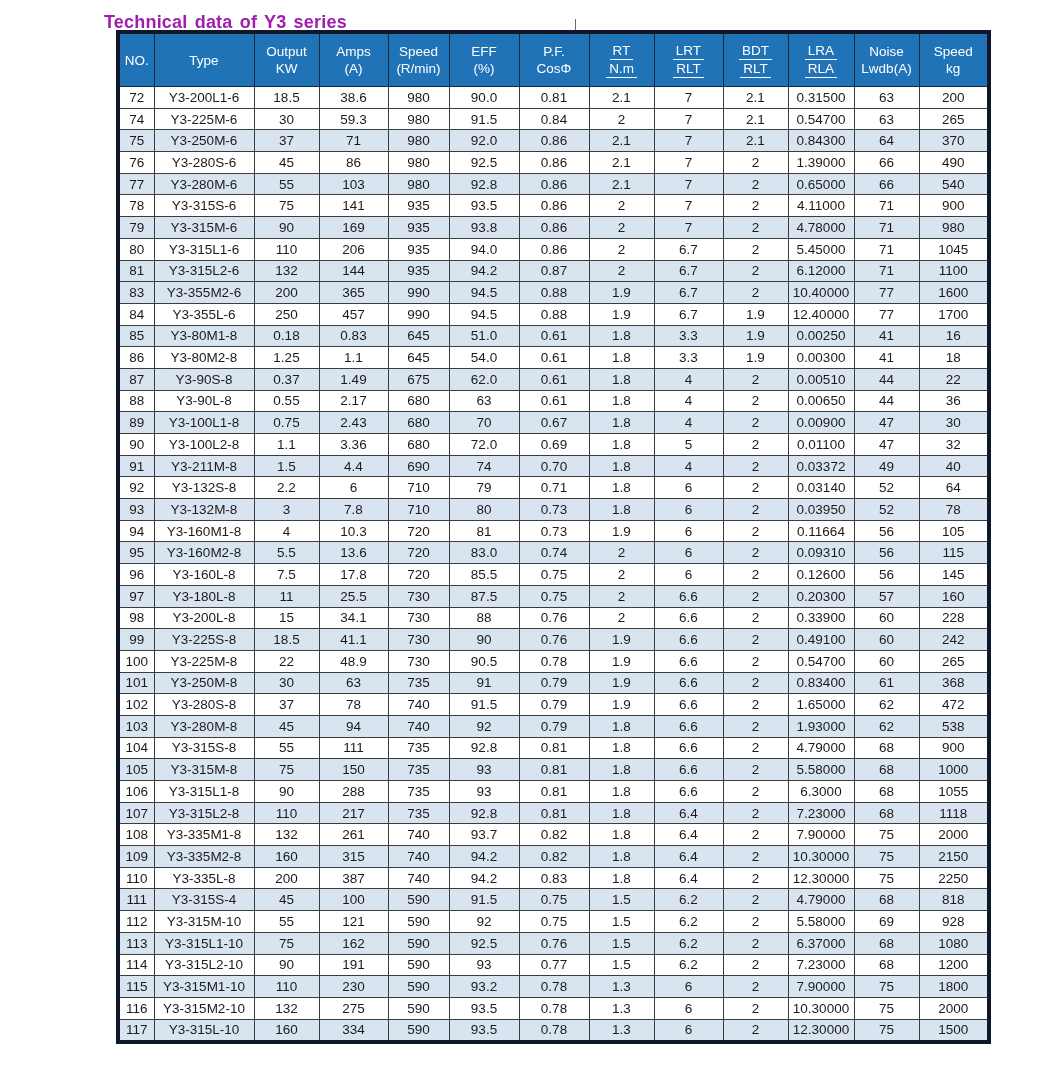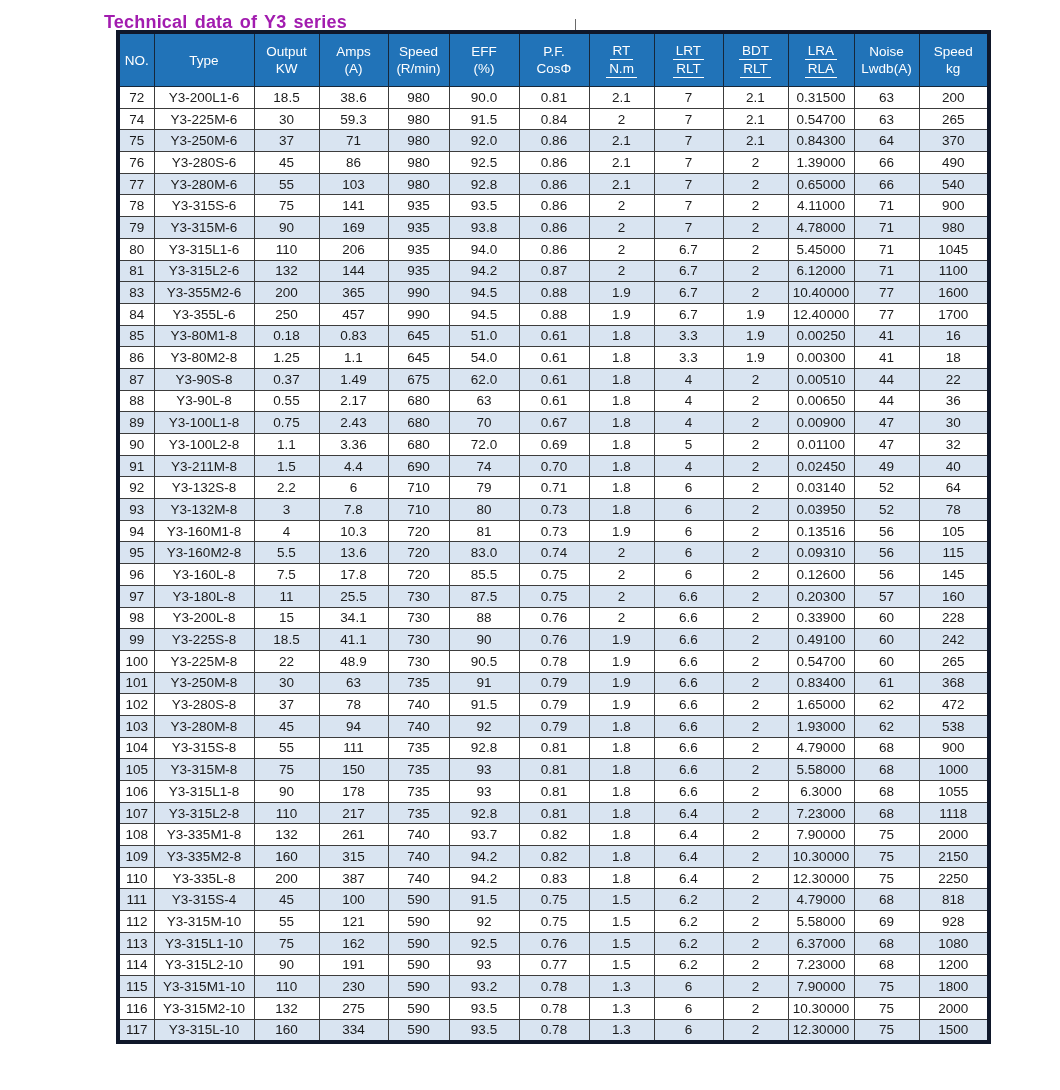--- a/index.html
+++ b/index.html
@@ -404,21 +404,21 @@
           <td>91</td>
           <td>Y3-211M-8</td>
           <td>1.5</td>
           <td>4.4</td>
           <td>690</td>
           <td>74</td>
           <td>0.70</td>
           <td>1.8</td>
           <td>4</td>
           <td>2</td>
-          <td>0.02450</td>
+          <td>0.03372</td>
           <td>49</td>
           <td>40</td>
         </tr>
         <tr>
           <td>92</td>
           <td>Y3-132S-8</td>
           <td>2.2</td>
           <td>6</td>
           <td>710</td>
           <td>79</td>
@@ -449,21 +449,21 @@
           <td>94</td>
           <td>Y3-160M1-8</td>
           <td>4</td>
           <td>10.3</td>
           <td>720</td>
           <td>81</td>
           <td>0.73</td>
           <td>1.9</td>
           <td>6</td>
           <td>2</td>
-          <td>0.13516</td>
+          <td>0.11664</td>
           <td>56</td>
           <td>105</td>
         </tr>
         <tr class="alt">
           <td>95</td>
           <td>Y3-160M2-8</td>
           <td>5.5</td>
           <td>13.6</td>
           <td>720</td>
           <td>83.0</td>
@@ -622,21 +622,21 @@
           <td>6.6</td>
           <td>2</td>
           <td>5.58000</td>
           <td>68</td>
           <td>1000</td>
         </tr>
         <tr>
           <td>106</td>
           <td>Y3-315L1-8</td>
           <td>90</td>
-          <td>178</td>
+          <td>288</td>
           <td>735</td>
           <td>93</td>
           <td>0.81</td>
           <td>1.8</td>
           <td>6.6</td>
           <td>2</td>
           <td>6.3000</td>
           <td>68</td>
           <td>1055</td>
         </tr>

